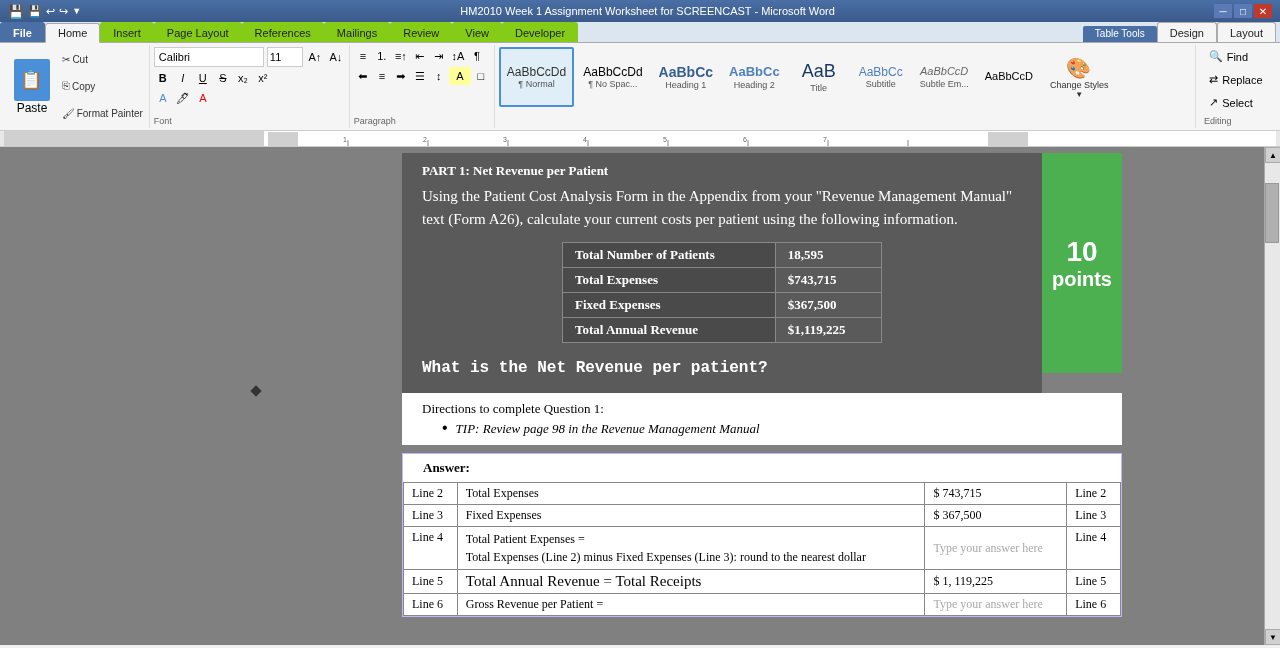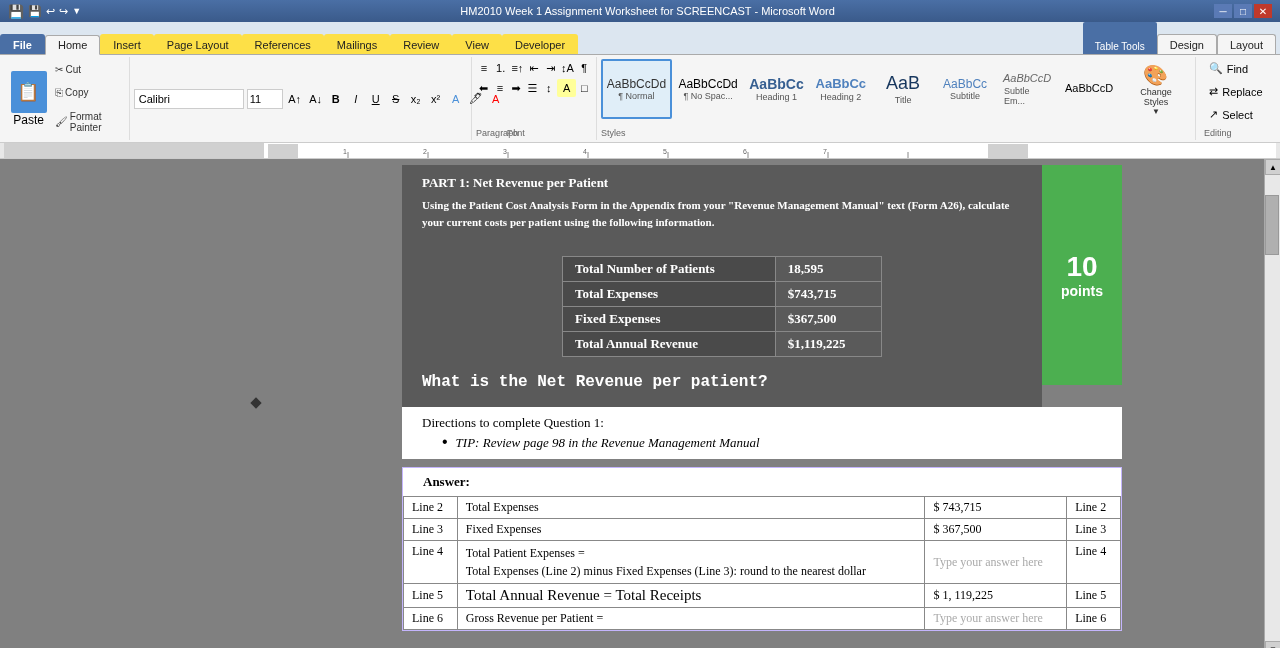--- a/index.html
+++ b/index.html
@@ -19,21 +19,21 @@
     .title-bar-left { display: flex; align-items: center; gap: 4px; }
     .title-bar-center { flex: 1; text-align: center; font-size: 11px; }
     .title-bar-right { display: flex; gap: 2px; }
     .title-btn { width: 18px; height: 14px; display: flex; align-items: center; justify-content: center; font-size: 10px; cursor: pointer; }
     .title-btn.close { background: #c0392b; }
     .title-btn.min, .title-btn.max { background: #5a7ab5; }
     .tab {
       padding: 3px 12px;
       font-size: 11px;
       cursor: pointer;
-      background: #fde047;
+      background: #84cc16;
       border: 1px solid transparent;
       border-bottom: none;
       border-radius: 3px 3px 0 0;
       color: #222;
       height: 20px;
       display: flex;
       align-items: center;
     }
     .tab.active {
       background: #f5f5f5;
@@ -94,21 +94,21 @@
       gap: 2px;
       font-size: 10px;
       cursor: pointer;
       padding: 1px 2px;
       color: #333;
     }
 
     
     .font-group {
       display: flex;
-      flex-direction: row;
+      flex-direction: column;
       padding: 2px 4px;
       border-right: 1px solid #ddd;
       gap: 2px;
       min-width: 150px;
     }
     .font-row1 { display: flex; align-items: center; gap: 3px; }
     .font-row2 { display: flex; align-items: center; gap: 2px; }
     .font-row3 { display: flex; align-items: center; gap: 2px; }
     .font-select {
       background: white;
@@ -273,21 +273,21 @@
         <span>Review</span>
       </div>
     <div class="tab">
         <span>View</span>
       </div>
     <div class="tab">
         <span>Developer</span>
       </div>
   </div>
   <div style="display:flex; align-items:flex-end; margin-right:4px;">
-    <div style="background:#4a6fa5; color:white; font-size:10px; padding:2px 12px; border-radius:2px 2px 0 0; height:32px; display:flex; align-items:flex-end;">
+    <div style="background:#4a6fa5; color:white; font-size:10px; padding:2px 12px; border-radius:2px 2px 0 0; height:16px; display:flex; align-items:flex-start;">
       <span>Table Tools</span>
     </div>
     <div class="tab" style="background:#f5f5f5; border-color:#aaa;">
         <span>Design</span>
       </div>
     <div class="tab" style="background:#f5f5f5; border-color:#aaa;">
         <span>Layout</span>
       </div>
   </div>
 </div>
@@ -396,23 +396,20 @@
       </div>
       <div class="style-btn">
         <div class="style-preview" style="font-size:11px;">AaBbCcD</div>
         <div class="style-label"></div>
       </div>
       <div class="change-styles-btn">
         <div style="font-size:20px;">🎨</div>
         <div style="font-size:9px; text-align:center;">Change Styles</div>
         <div style="font-size:8px;">▼</div>
       </div>
-    </div>
-    <div style="font-size:9px; color:#666; margin-top:auto;">
-      <span>Styles</span>
     </div>
   </div>
 
   <div class="editing-group">
     <div class="editing-btn">
       <span>🔍</span>
       <span>Find</span>
     </div>
     <div class="editing-btn">
       <span>⇄</span>
@@ -465,28 +462,28 @@
     <div style="position:relative; height:100%;">
       <div style="position:absolute; top:240px; right:0; width:8px; height:8px; background:#333; transform:rotate(45deg);"></div>
     </div>
   </div>
 
   <div style="flex:1; background:#808080; overflow:hidden; display:flex; flex-direction:column; align-items:center; padding-top:6px;">
     <div style="position:relative; width:720px;">
 
       <div style="position:absolute; right:0; top:0; width:80px; background:#4CAF50; height:220px; display:flex; flex-direction:column; align-items:center; justify-content:center; color:white; font-weight:bold;">
         <div style="font-size:28px; font-weight:bold;text-align:center;">10</div>
-        <div style="font-size:14px;">points</div>
+        <div style="font-size:20px;">points</div>
       </div>
 
       <div style="background:#5a5a5a; color:white; padding:10px 20px 10px 20px; margin-right:80px;">
 
         <div style="font-family:'Times New Roman',serif; font-size:13px; font-weight:bold; margin-bottom:6px;">PART 1: Net Revenue per Patient</div>
 
-        <div style="font-family:'Times New Roman',serif; font-size:11px; font-weight:bold; line-height:1.5; margin-bottom:26px;">
+        <div style="font-family:'Times New Roman',serif; font-size:15px; font-weight:normal; line-height:1.5; margin-bottom:12px;">
           <span>Using the Patient Cost Analysis Form in the Appendix from your "Revenue Management Manual" text (Form A26), calculate your current costs per patient using the following information.</span>
         </div>
 
         <table style="border-collapse:collapse; margin:0 auto 10px auto; min-width:320px;">
           <tbody>
               <tr>
             <td style="border:1px solid #888; padding:4px 12px; font-family:'Times New Roman',serif; font-size:13px; font-weight:bold; background:#4a4a4a; color:white; min-width:200px;">Total Number of Patients</td>
             <td style="border:1px solid #888; padding:4px 12px; font-family:'Times New Roman',serif; font-size:13px; font-weight:bold; background:#5a5a5a; color:white; min-width:100px;">18,595</td>
           </tr>
           <tr>

